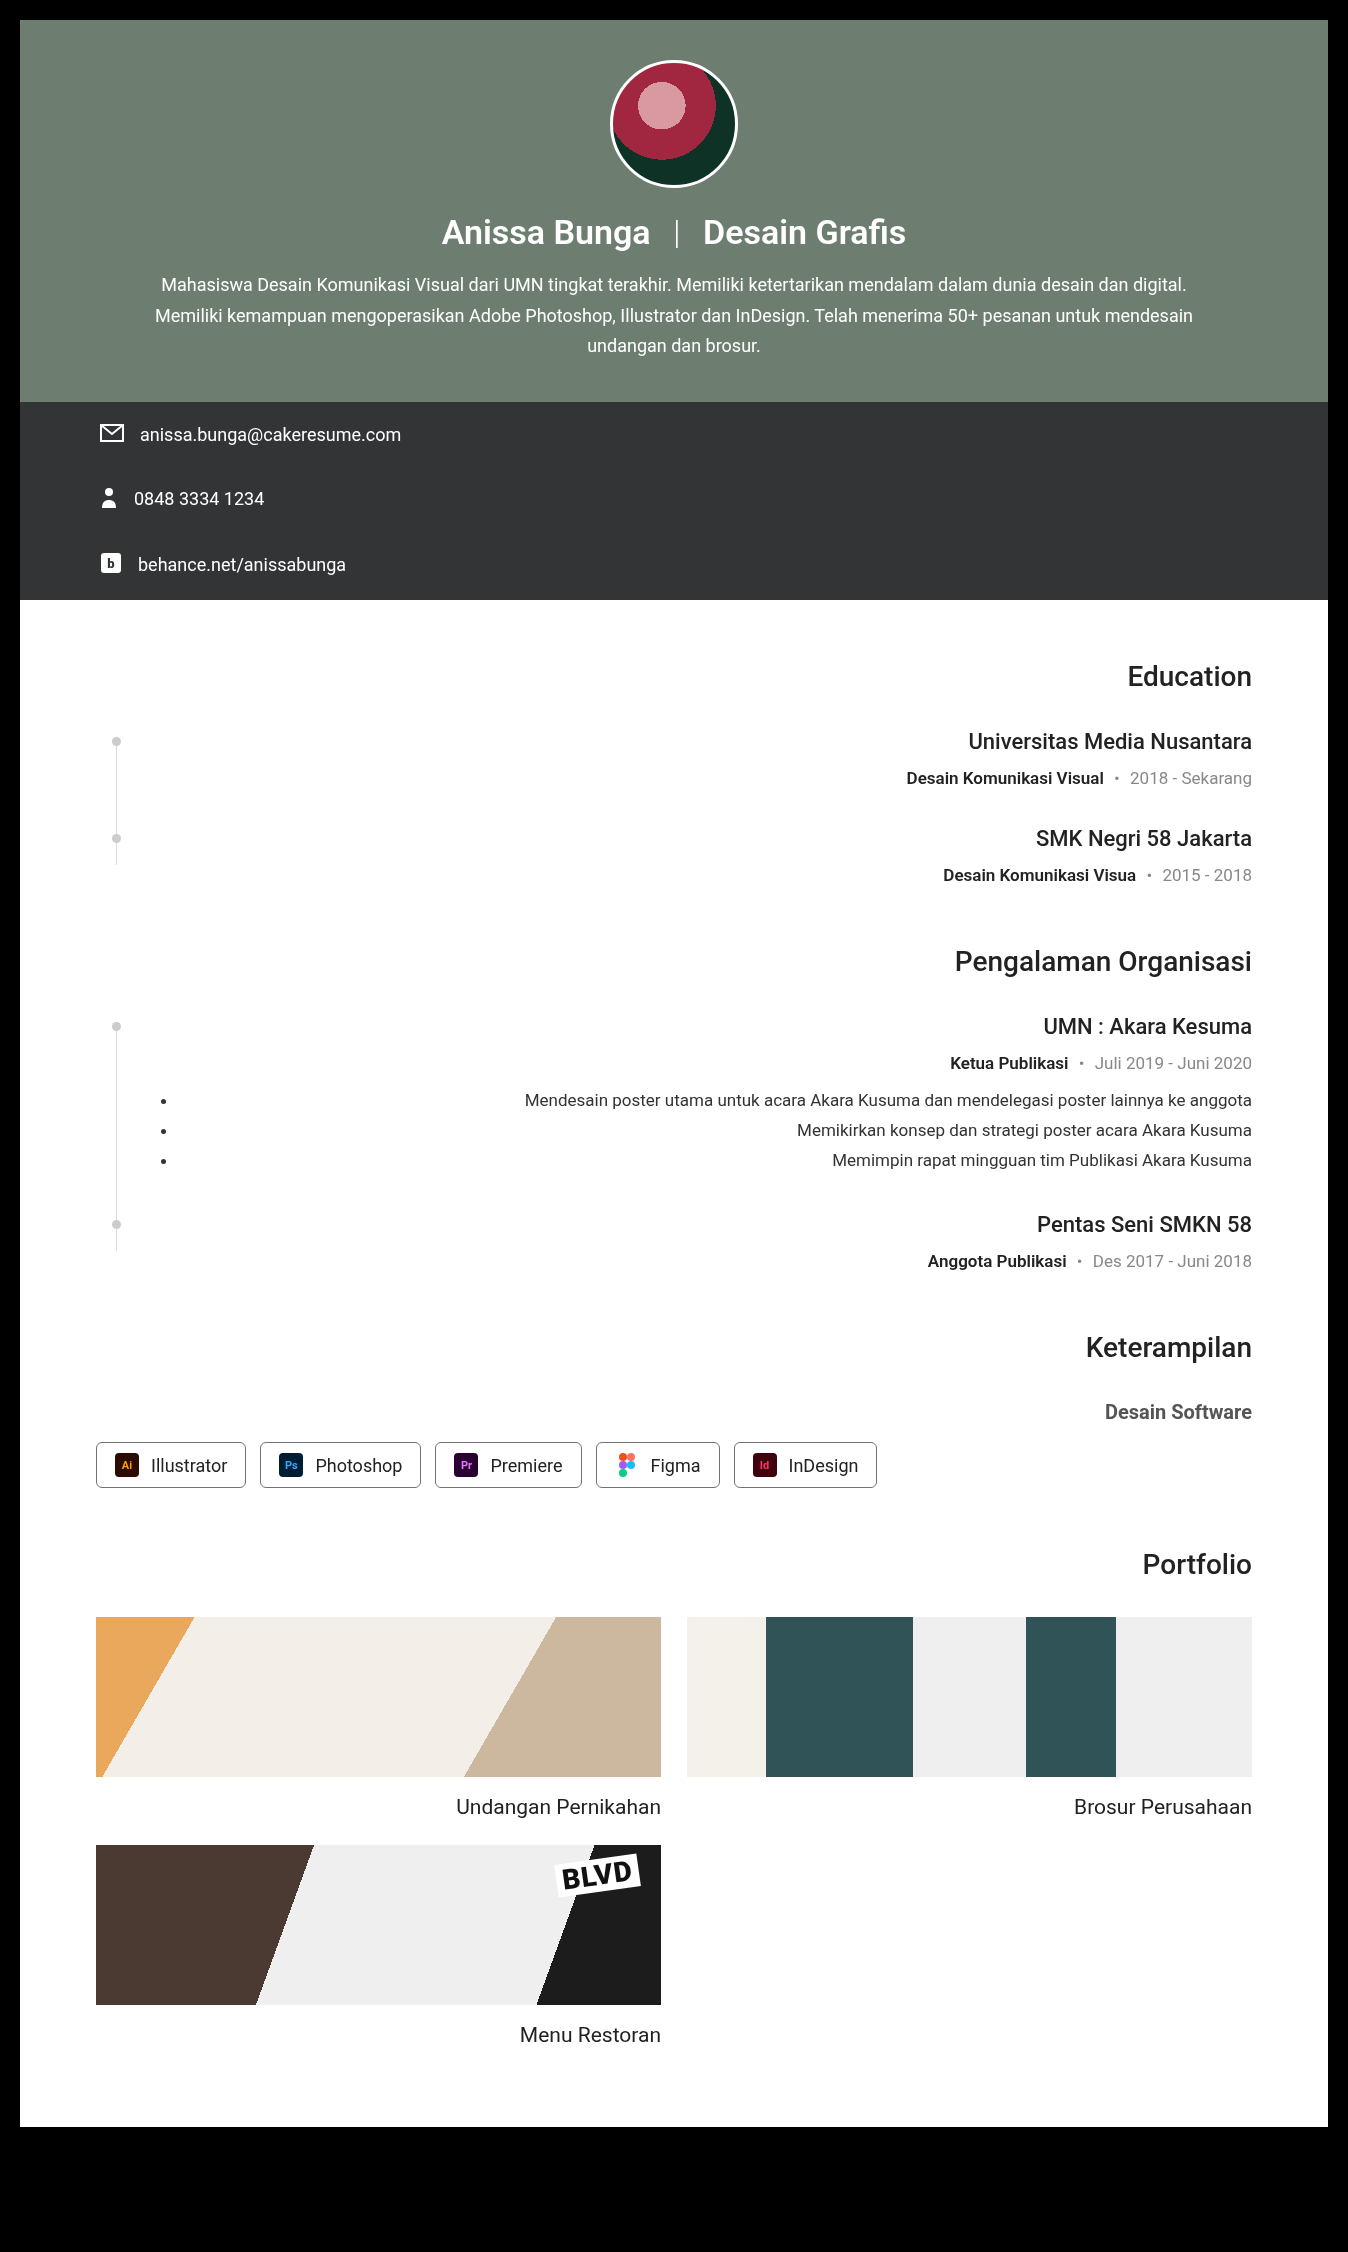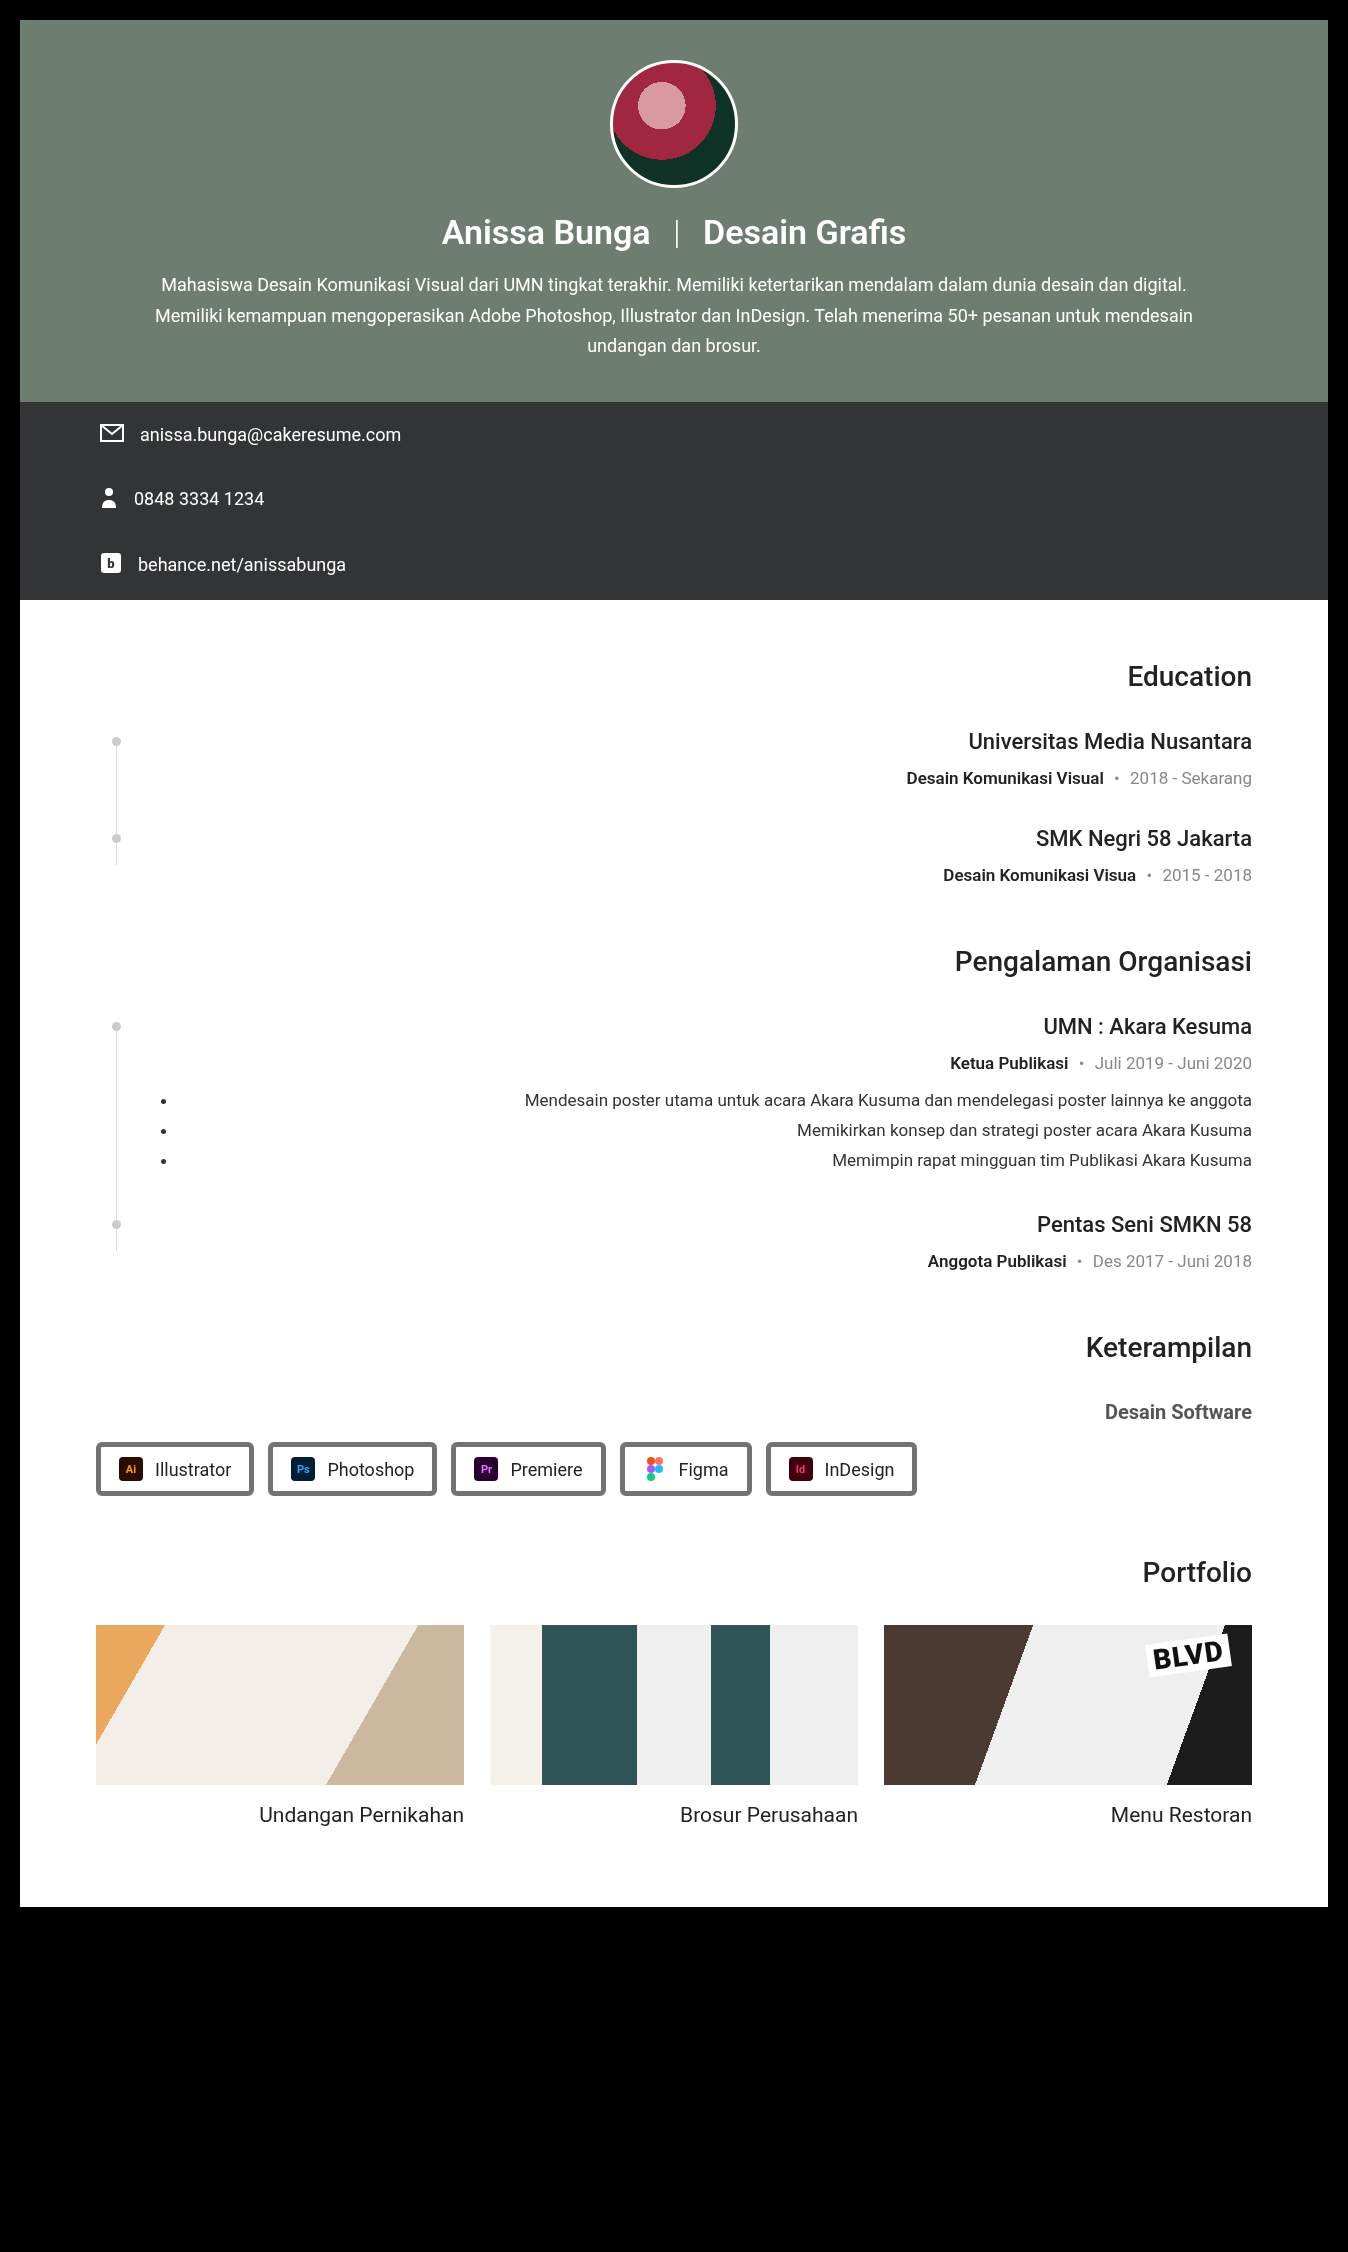--- a/index.html
+++ b/index.html
@@ -120,21 +120,21 @@
     margin-bottom: 3px;
   }
   .subheading {
     font-size: 20px;
     color: #555;
     font-weight: 700;
     margin-bottom: 18px;
   }
   .skill-row { display: flex; gap: 14px; flex-wrap: wrap; }
   .skill-chip {
-    border: 5px solid #737373;
+    border: 1px solid #737373;
     border-radius: 6px;
     padding: 10px 18px;
     display: flex;
     align-items: center;
     gap: 12px;
     font-size: 18px;
     color: #222;
   }
   .sk-icon {
     width: 24px;
@@ -151,21 +151,21 @@
   .sk-ps { background: #001d34; color: #31a8ff; }
   .sk-pr { background: #2a0033; color: #e576ff; }
   .sk-id { background: #40000e; color: #ff3366; }
   .sk-fg {
     background: none;
     position: relative;
   }
   .sk-fg svg { display:block; }
   .portfolio-grid {
     display: grid;
-    grid-template-columns: repeat(3, 1fr);
+    grid-template-columns: repeat(2, 1fr);
     gap: 26px;
   }
   .pf-item { }
   .pf-img {
     width: 100%;
     height: 160px;
     background: #ddd;
     margin-bottom: 18px;
   }
   .pf-img.p1 { background: linear-gradient(120deg, #e9a85c 0 15%, #f3efe8 15% 70%, #ccb89e 70% 100%); }

